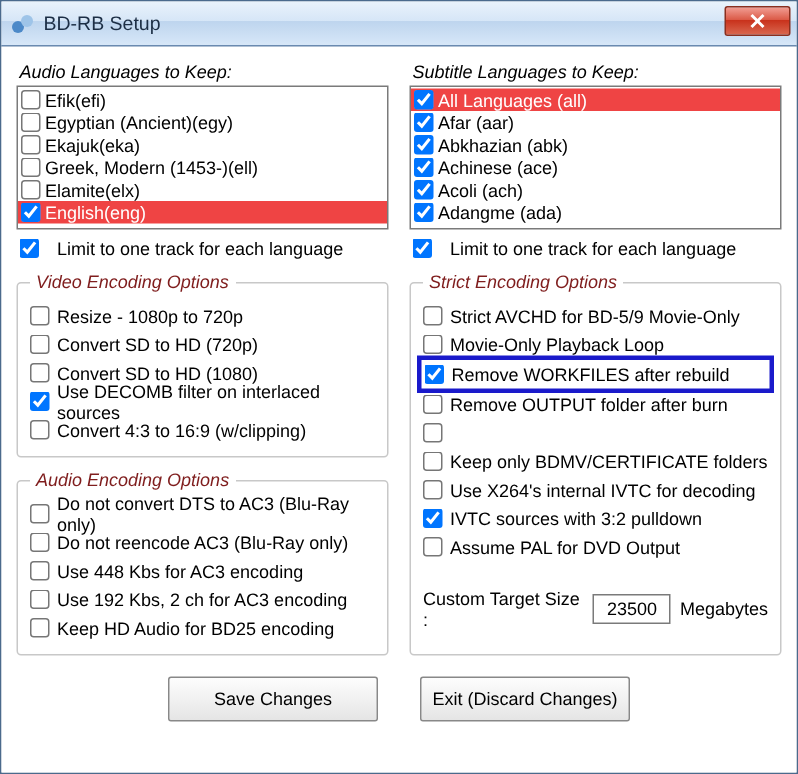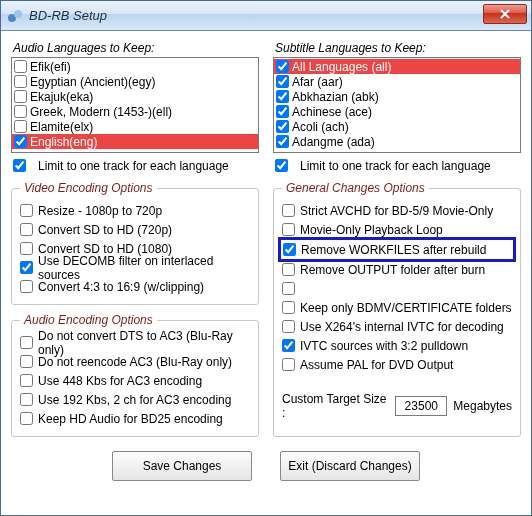--- a/index.html
+++ b/index.html
@@ -22,21 +22,20 @@
     flex-direction: column;
   }
   .titlebar {
     height: 30px;
     background: linear-gradient(to bottom, #e9f2fb 0%, #d6e6f7 45%, #bed5ee 46%, #d7e7f8 100%);
     border-bottom: 1px solid #6a8ab0;
     display: flex;
     align-items: center;
     padding: 0 4px 0 6px;
     position: relative;
-    font-style: italic;
   }
   .titlebar .appicon {
     width: 16px; height: 16px;
     margin-right: 6px;
     display: flex; align-items: center; justify-content: center;
   }
   .titlebar .title {
     font-size: 13px;
     color: #1c2e45;
   }
@@ -296,21 +295,21 @@
               <input type="checkbox" checked="" style="">
               <span>Adangme (ada)</span>
             </div>
           </div>
         <div class="limit-row">
           <input type="checkbox" id="slimit" checked="" style="">
           <span>Limit to one track for each language</span>
         </div>
 
         <fieldset class="group" style="flex:1">
-          <legend>General Changes Options</legend>
+          <legend>Strict Encoding Options</legend>
           <div id="general-opts">
               <div class="chk-row">
                 <input type="checkbox" style="">
                 <span>Strict AVCHD for BD-5/9 Movie-Only</span>
               </div>
               <div class="chk-row">
                 <input type="checkbox" style="">
                 <span>Movie-Only Playback Loop</span>
               </div>
               <div class="highlight-box">

